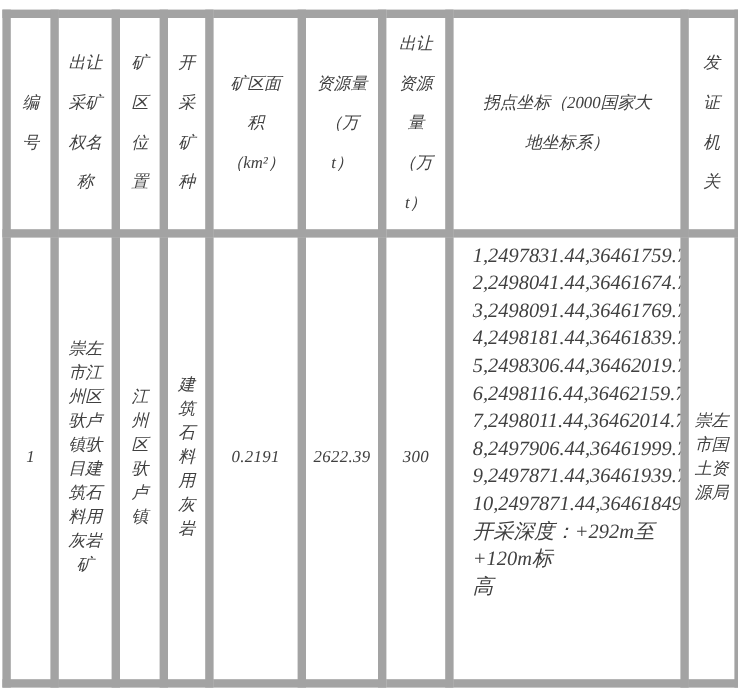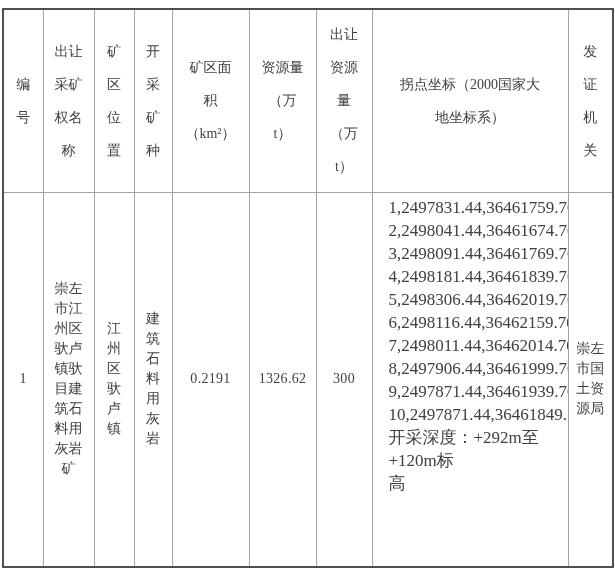--- a/index.html
+++ b/index.html
@@ -27,29 +27,30 @@
   col.c0 { width: 40px; }
   col.c1 { width: 51px; }
   col.c2 { width: 40px; }
   col.c3 { width: 38px; }
   col.c4 { width: 77px; }
   col.c5 { width: 67px; }
   col.c6 { width: 56px; }
   col.c7 { width: 196px; }
   col.c8 { width: 45px; }
   th, td {
-    border: 1px solid #a3a3a3;
+    border: 7px solid #a3a3a3;
     padding: 2px;
     font-size: 14px;
     font-weight: normal;
     color: #404040;
     text-align: center;
     vertical-align: middle;
     white-space: pre-line;
     overflow: hidden;
+    font-style: italic;
   }
   thead tr { height: 183px; }
   tbody tr { height: 375px; }
   th { line-height: 33px; }
   td { line-height: 20px; }
   td.coords {
     text-align: left;
     vertical-align: top;
     line-height: 23px;
     padding: 3px 2px 2px 16px;
@@ -129,21 +130,21 @@
 卢
 镇</td>
         <td>建
 筑
 石
 料
 用
 灰
 岩</td>
         <td class="num">0.2191</td>
-        <td class="num">1326.62</td>
+        <td class="num">2622.39</td>
         <td class="num">300</td>
         <td class="coords">1,2497831.44,36461759.70
 2,2498041.44,36461674.70
 3,2498091.44,36461769.70
 4,2498181.44,36461839.70
 5,2498306.44,36462019.70
 6,2498116.44,36462159.70
 7,2498011.44,36462014.70
 8,2497906.44,36461999.70
 9,2497871.44,36461939.70

